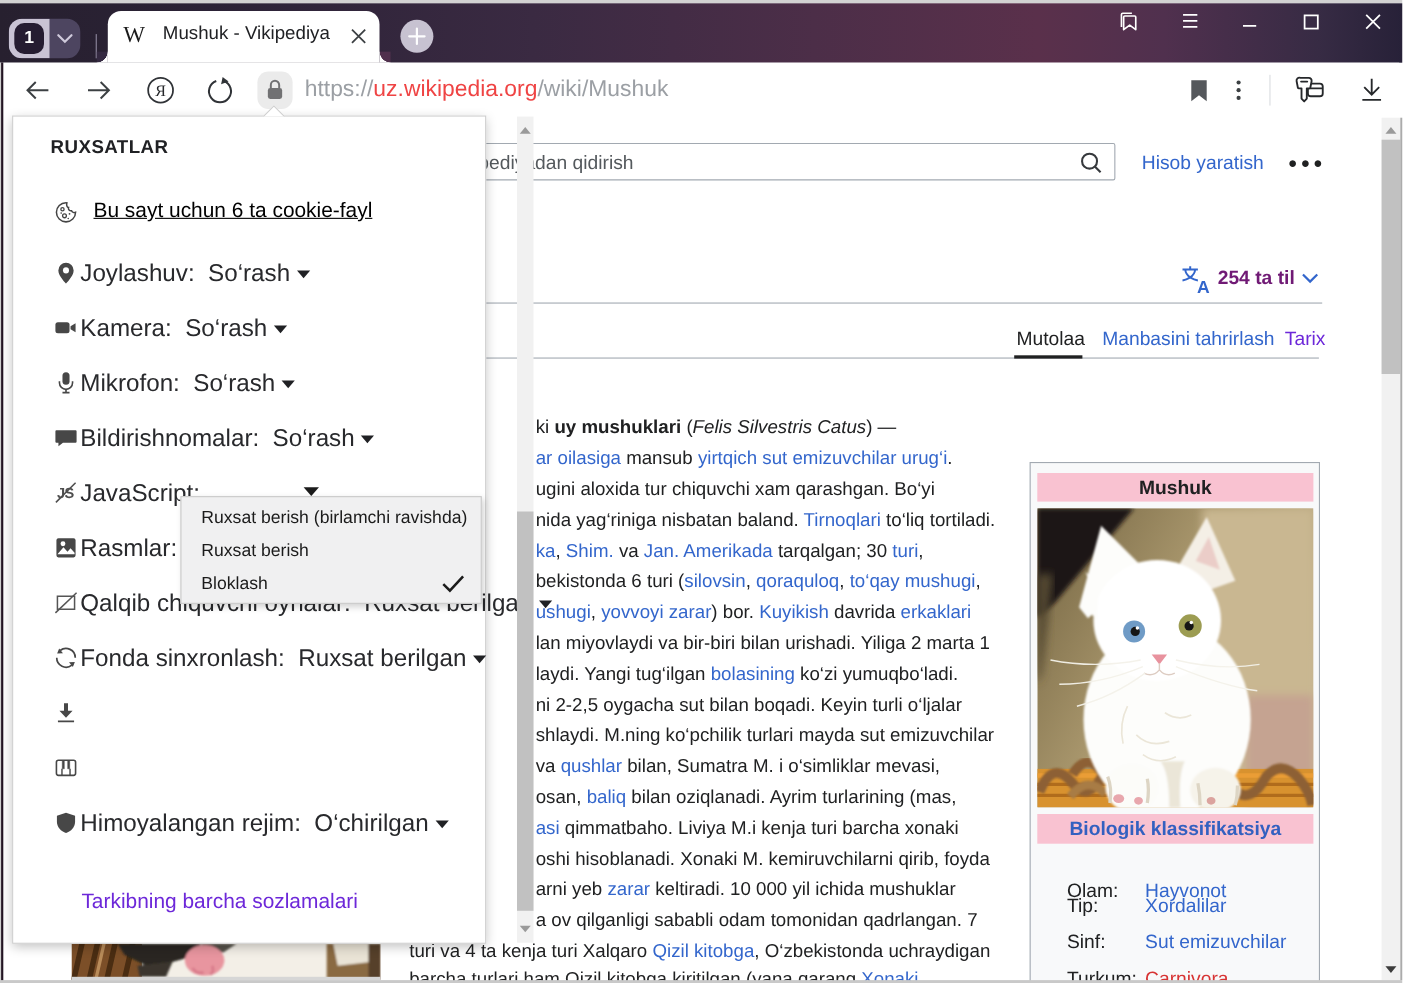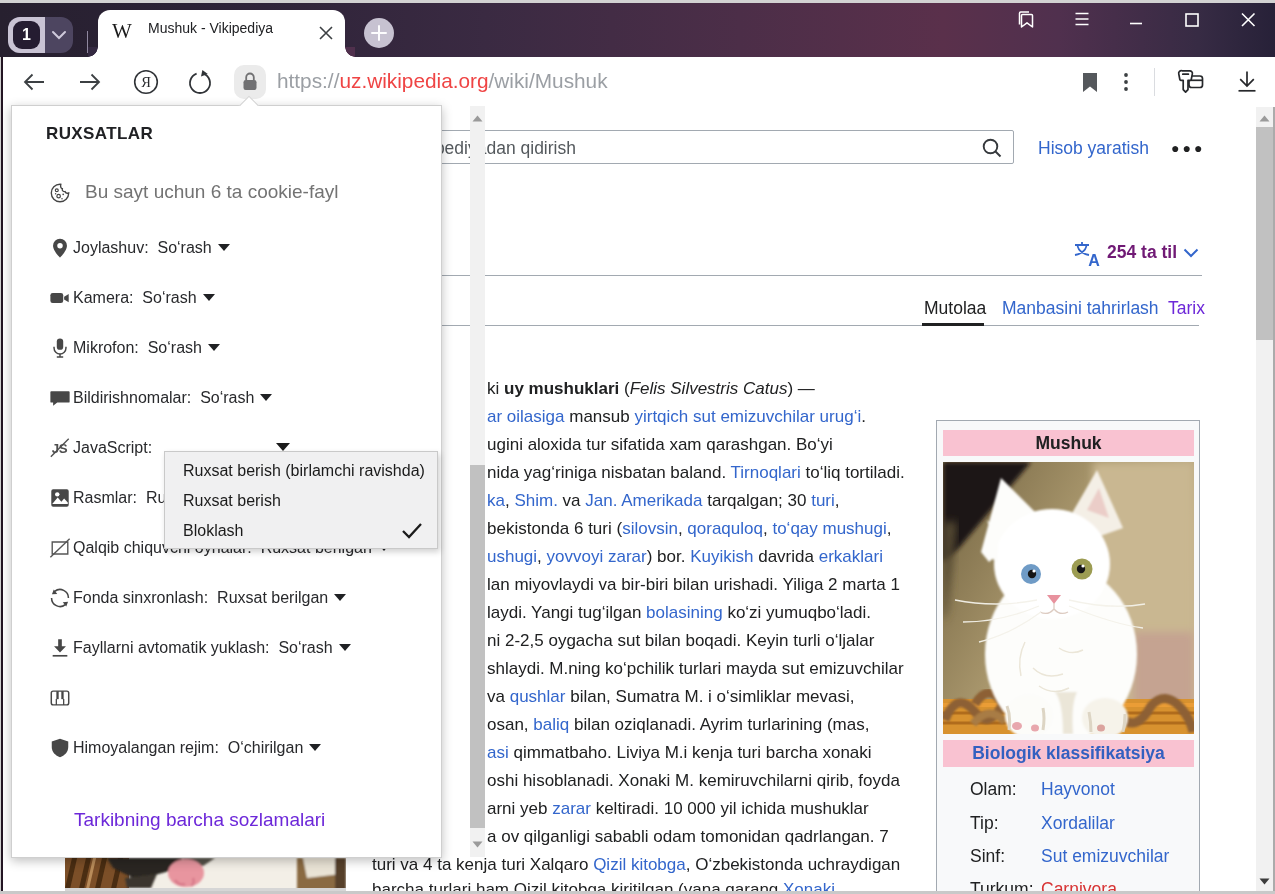--- a/index.html
+++ b/index.html
@@ -19,21 +19,21 @@
   #bottomstrip { left:0; top:891px; width:1275px; height:3px; background:#c9c9c9; }
   
   #chip { left:8px; top:17px; width:65px; height:36px; border-radius:12px; background:#4d4560; overflow:hidden; }
   #chipL { left:0; top:0; width:37px; height:36px; background:#c9c3d4; }
   #badge1 { left:13px; top:21px; width:27px; height:28px; background:#251c31; border-radius:9px; color:#fff;
     font-size:16px; font-weight:bold; text-align:center; line-height:28px; }
   #chipsep { left:87px; top:31px; width:1px; height:22px; background:#9088a0; }
   
   #tab { left:98px; top:10px; width:247px; height:47px; background:#fff; border-radius:12px 12px 0 0; }
   #tabW { left:14px; top:9px; width:22px; font-family:"Liberation Serif",serif; font-size:21px; color:#1b1b1b; }
-  #tabtitle { left:50px; top:10px; font-size:14px; color:#202124; }
+  #tabtitle { left:50px; top:10px; font-size:17px; color:#202124; }
   #plusbtn { left:364px; top:18px; width:30px; height:30px; border-radius:50%; background:#c7c2d1; }
   
   #toolbar { left:3px; top:57px; width:1269px; height:50px; background:#fff; }
   #lockbadge { left:234px; top:65px; width:32px; height:34px; background:#ebebeb; border-radius:10px; }
   #urltext { left:277px; top:69px; font-size:20.8px; color:#9b9fa4; }
   #urltext b { color:#ef4444; font-weight:normal; }
   
   .rule { background:#a2a9b1; height:1px; }
   #searchbox { left:389px; top:130px; width:625px; height:34px; border:1px solid #a2a9b1; border-radius:2px; background:#fff; }
   #searchph { left:407px; top:138px; font-size:17.5px; color:#54595d; }
@@ -52,25 +52,25 @@
   .pinkhdr { position:absolute; left:6px; width:251px; background:#f9c2d1; text-align:center; font-size:17.5px; font-weight:bold; color:#202122; }
   .irow { position:absolute; left:33px; font-size:17.5px; color:#202122; white-space:nowrap; }
   .irow span { position:absolute; left:71px; }
   
   #panel { left:11px; top:105px; width:431px; height:753px; background:#fff; border:1px solid #cfcfcf;
     box-shadow:0 3px 10px rgba(0,0,0,0.25); }
   #pointer { left:238px; top:95px; width:22px; height:11px; overflow:hidden; }
   #pointer div { position:absolute; left:3px; top:4px; width:16px; height:16px; background:#fff; transform:rotate(45deg);
     border:1px solid #cfcfcf; }
   #ruxhdr { left:34px; top:18px; font-size:17px; font-weight:bold; color:#202124; letter-spacing:0.4px; }
-  .prow { position:absolute; left:61px; font-size:16px; color:#28292c; white-space:nowrap; height:28px; line-height:28px; }
+  .prow { position:absolute; left:61px; font-size:22px; color:#28292c; white-space:nowrap; height:28px; line-height:28px; }
   .picon { position:absolute; left:37px; width:22px; height:22px; }
   .tri { display:inline-block; width:0; height:0; border-left:6px solid transparent; border-right:6px solid transparent;
     border-top:7px solid #202124; margin-left:6px; vertical-align:2px; }
-  #cookielink { color:#737373; }
+  #cookielink { color:#000000;text-decoration:underline; }
   #tarkib { left:62px; top:703px; font-size:19px; color:#6d28d9; }
   
   #pscroll { left:458px; top:0px; width:15px; height:751px; background:#f1f1f1; }
   #pthumb { left:0px; top:359px; width:15px; height:363px; background:#c1c1c1; }
   
   #dropdown { left:164px; top:451px; width:274px; height:98px; background:#f0f0f1; border:1px solid #c9c9c9;
     box-shadow:2px 3px 6px rgba(0,0,0,0.18); }
   .ditem { position:absolute; left:18px; font-size:16px; color:#1b1b1b; white-space:nowrap; }
   #jstri { left:276px; top:443px; width:0; height:0; border-left:7px solid transparent; border-right:7px solid transparent;
     border-top:8px solid #1b1b1b; }
@@ -183,21 +183,21 @@
 </svg>
 <div class="abs rule" id="rule1"></div>
 <div class="abs rule" id="rule2"></div>
 <div class="abs" id="mutounder"></div>
 <div class="wtab" style="left:924px;top:298px;color:#202122">Mutolaa</div>
 <div class="wtab" style="left:1002px;top:298px;color:#3366cc">Manbasini tahrirlash</div>
 <div class="wtab" style="left:1168px;top:298px;color:#6d28d9">Tarix</div>
 
 <div class="aline" style="top:375px">ki <b>uy mushuklari</b> (<i>Felis Silvestris Catus</i>) —</div>
 <div class="aline" style="top:403px"><a class="blue">ar oilasiga</a> mansub <a class="blue">yirtqich sut emizuvchilar urug‘i</a>.</div>
-<div class="aline" style="top:431px">ugini aloxida tur sifatida xam qarashgan. Bo‘yi</div>
+<div class="aline" style="top:431px">ugini aloxida tur chiquvchi xam qarashgan. Bo‘yi</div>
 <div class="aline" style="top:459px">nida yag‘riniga nisbatan baland. <a class="blue">Tirnoqlari</a> to‘liq tortiladi.</div>
 <div class="aline" style="top:487px"><a class="blue">ka</a>, <a class="blue">Shim.</a> va <a class="blue">Jan. Amerikada</a> tarqalgan; 30 <a class="blue">turi</a>,</div>
 <div class="aline" style="top:515px">bekistonda 6 turi (<a class="blue">silovsin</a>, <a class="blue">qoraquloq</a>, <a class="blue">to‘qay mushugi</a>,</div>
 <div class="aline" style="top:543px"><a class="blue">ushugi</a>, <a class="blue">yovvoyi zarar</a>) bor. <a class="blue">Kuyikish</a> davrida <a class="blue">erkaklari</a></div>
 <div class="aline" style="top:571px">lan miyovlaydi va bir-biri bilan urishadi. Yiliga 2 marta 1</div>
 <div class="aline" style="top:599px">laydi. Yangi tug‘ilgan <a class="blue">bolasining</a> ko‘zi yumuqbo‘ladi.</div>
 <div class="aline" style="top:627px">ni 2-2,5 oygacha sut bilan boqadi. Keyin turli o‘ljalar</div>
 <div class="aline" style="top:655px">shlaydi. M.ning ko‘pchilik turlari mayda sut emizuvchilar</div>
 <div class="aline" style="top:683px">va <a class="blue">qushlar</a> bilan, Sumatra M. i o‘simliklar mevasi,</div>
 <div class="aline" style="top:711px">osan, <a class="blue">baliq</a> bilan oziqlanadi. Ayrim turlarining (mas,</div>
@@ -276,21 +276,21 @@
         <path d="M98 150 Q68 172 36 180"></path>
       <path d="M126 138 Q168 148 202 142"></path>
         <path d="M126 144 Q170 162 200 166"></path>
     </g>
     <path d="M64 244 q4 10 2 24 M100 246 q2 10 0 22 M146 250 q2 10 2 20 M182 252 q0 10 -2 18" stroke="#ddd5c4" stroke-width="3" fill="none"></path>
     <ellipse cx="74" cy="264" rx="5" ry="4" fill="#e8a7ad"></ellipse>
     <ellipse cx="92" cy="266" rx="4" ry="3.5" fill="#e8a7ad"></ellipse>
     <ellipse cx="158" cy="266" rx="4" ry="3.5" fill="#dba39e"></ellipse>
   </svg>
   <div class="pinkhdr" style="top:319px;height:27px;line-height:27px;color:#3360c0">Biologik klassifikatsiya</div>
-  <div class="irow" style="top:358px">Olam:<span><a class="blue">Hayvonot</a></span></div>
+  <div class="irow" style="top:378px">Olam:<span><a class="blue">Hayvonot</a></span></div>
   <div class="irow" style="top:392px">Tip:<span><a class="blue">Xordalilar</a></span></div>
   <div class="irow" style="top:425px">Sinf:<span><a class="blue">Sut emizuvchilar</a></span></div>
   <div class="irow" style="top:458px">Turkum:<span><a class="red">Carnivora</a></span></div>
   <div class="irow" style="top:491px">Oila:<span><a class="red">Felidae</a></span></div>
 </div>
 
 <svg class="abs" style="left:65px;top:858px" width="281" height="33" viewBox="0 0 281 33">
   <defs>
       <filter id="tb1">
         <feGaussianBlur stdDeviation="1.2"></feGaussianBlur>
@@ -375,21 +375,20 @@
     <path d="M6.2 4.8 A9.2 9.2 0 0 1 21.2 12" fill="none" stroke="#474747" stroke-width="1.7"></path>
     <path d="M17.8 19.2 A9.2 9.2 0 0 1 2.8 12" fill="none" stroke="#474747" stroke-width="1.7"></path>
     <path d="M3.2 7.8 L9 7.5 L5.2 2.8 z" fill="#474747"></path>
     <path d="M20.8 16.2 L15 16.5 L18.8 21.2 z" fill="#474747"></path>
   </svg>
   <div class="prow" style="top:478px">Fonda sinxronlash:&nbsp; Ruxsat berilgan<span class="tri"></span></div>
   <svg class="picon" style="top:531px" viewBox="0 0 24 24">
     <path d="M10 2.5 h4 V10 h4.5 L12 17 L5.5 10 H10 z" fill="#474747"></path>
     <path d="M4 20.5 H20" stroke="#474747" stroke-width="1.8"></path>
   </svg>
-  <div class="prow" style="top:528px">Fayllarni avtomatik yuklash:&nbsp; So‘rash<span class="tri"></span></div>
   <svg class="picon" style="top:581px" viewBox="0 0 24 24">
     <rect x="2.5" y="4.5" width="19" height="15" rx="2" fill="none" stroke="#474747" stroke-width="1.6"></rect>
     <path d="M8.3 4.5 V13 h2 V4.5 M13.7 4.5 V13 h2 V4.5" fill="#474747" stroke="#474747" stroke-width="0.5"></path>
     <path d="M8 13 V19.5 M16 13 V19.5" stroke="#474747" stroke-width="1.4"></path>
   </svg>
   <svg class="picon" style="top:631px" viewBox="0 0 24 24">
     <path d="M12 2 L21 5 V11 C21 16.5 17 20.5 12 22 C7 20.5 3 16.5 3 11 V5 z" fill="#474747"></path>
   </svg>
   <div class="prow" style="top:628px">Himoyalangan rejim:&nbsp; O‘chirilgan<span class="tri"></span></div>
   <div class="abs" id="tarkib">Tarkibning barcha sozlamalari</div>

